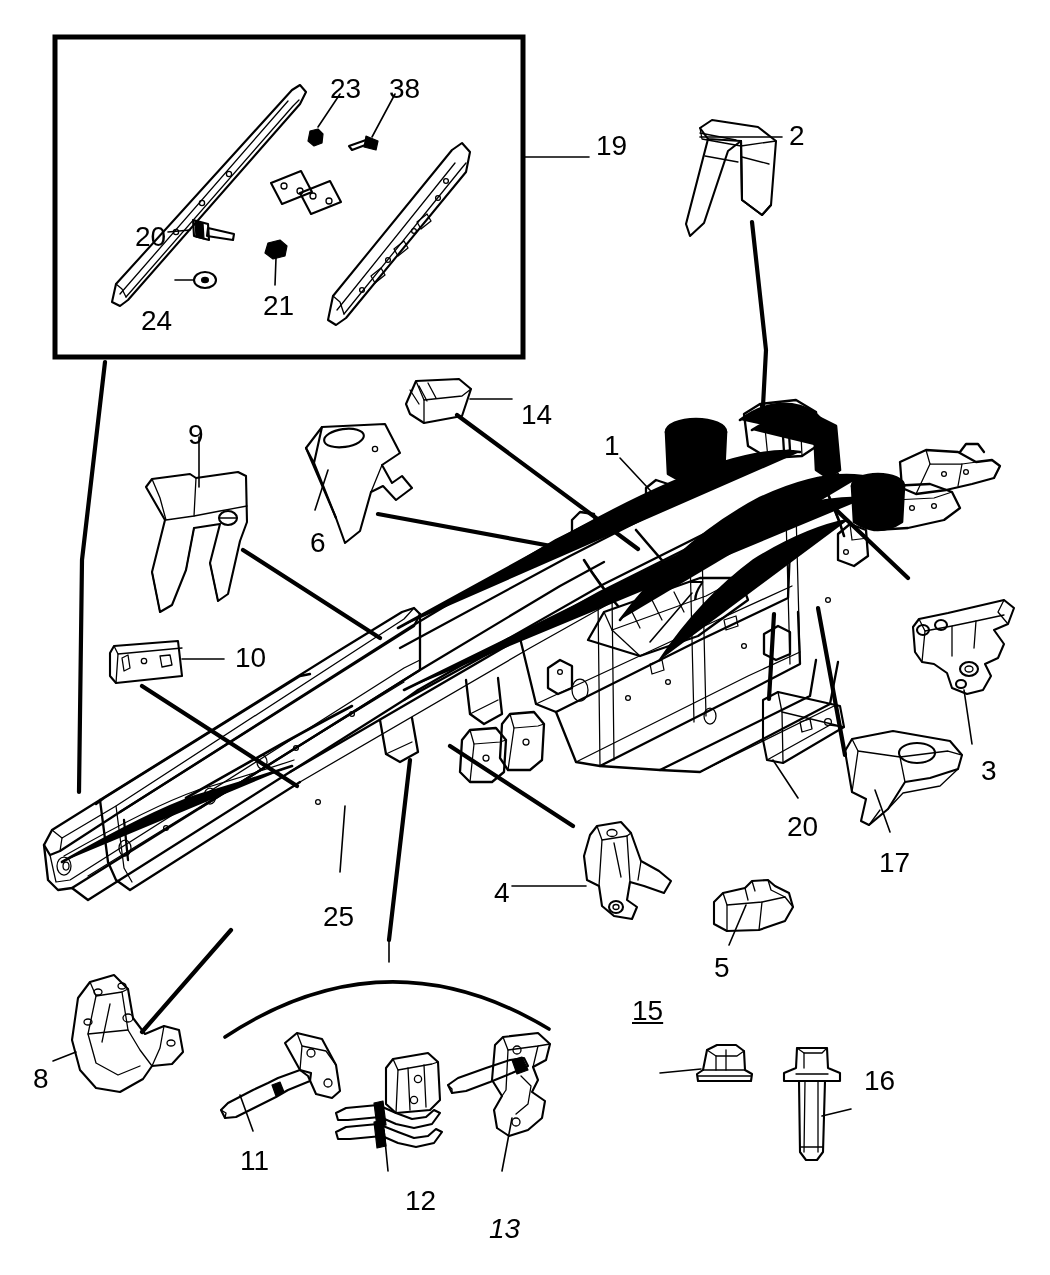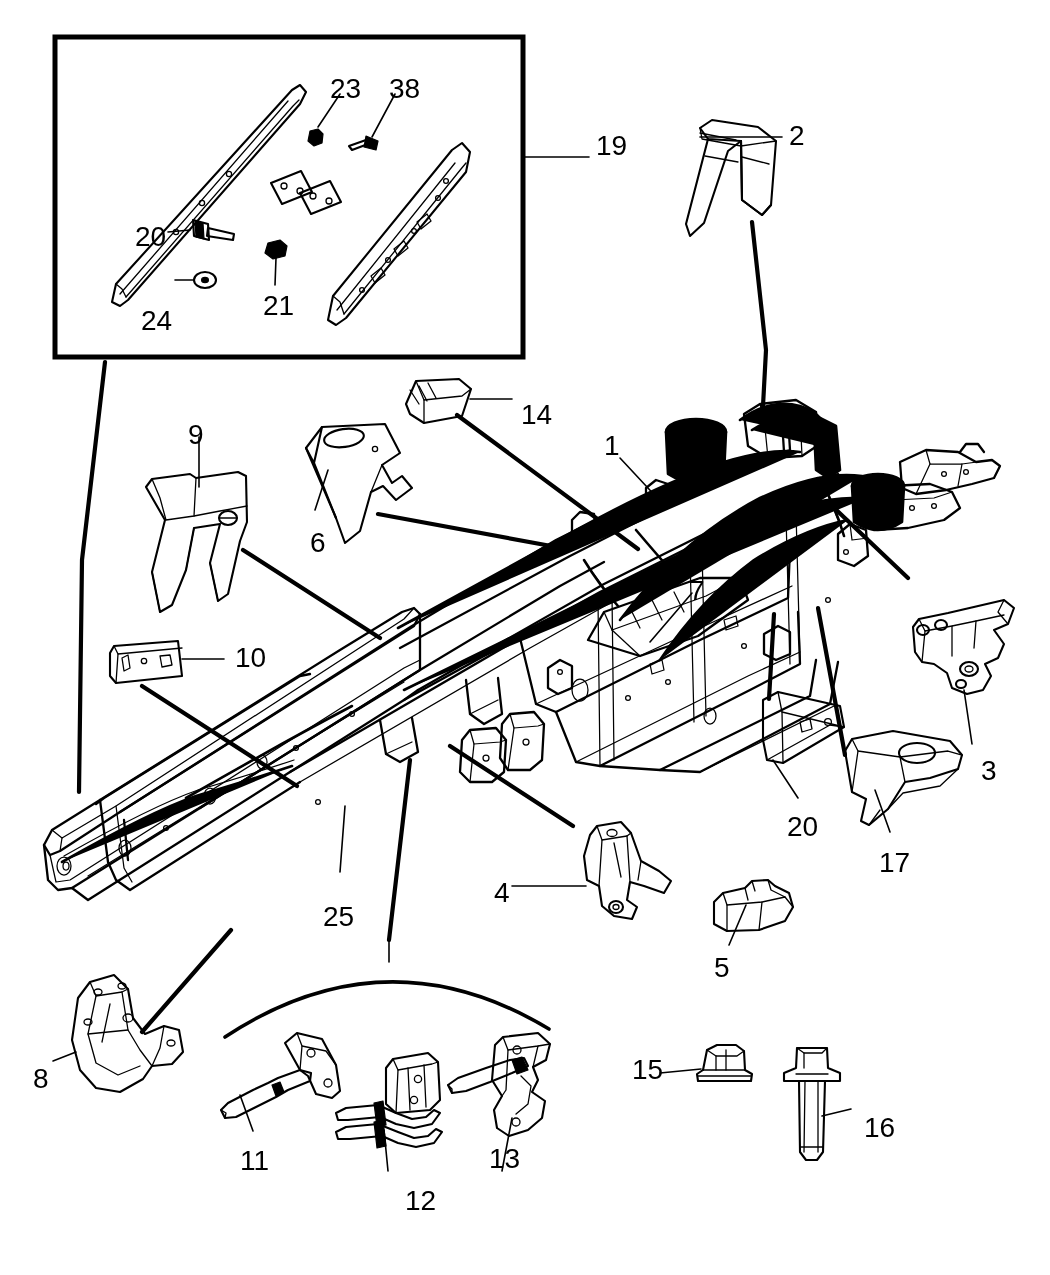--- a/index.html
+++ b/index.html
@@ -546,24 +546,24 @@
 <div class="callout" style="left:981px;top:757px;">3</div>
 <div class="callout" style="left:494px;top:879px;">4</div>
 <div class="callout" style="left:714px;top:954px;">5</div>
 <div class="callout" style="left:310px;top:529px;">6</div>
 <div class="callout" style="left:689px;top:577px;">7</div>
 <div class="callout" style="left:33px;top:1065px;">8</div>
 <div class="callout" style="left:188px;top:421px;">9</div>
 <div class="callout" style="left:235px;top:644px;">10</div>
 <div class="callout" style="left:240px;top:1147px;">11</div>
 <div class="callout" style="left:376px;top:1187px;margin-left:29px;">12</div>
-<div class="callout" style="left:489px;top:1145px;">13</div>
+<div class="callout" style="left:489px;top:1215px;font-style:italic;">13</div>
 <div class="callout" style="left:521px;top:401px;text-align:right;">14</div>
-<div class="callout" style="left:632px;top:1056px;">15</div>
-<div class="callout" style="left:864px;top:1114px;">16</div>
+<div class="callout" style="left:632px;top:997px;text-decoration:underline;">15</div>
+<div class="callout" style="left:864px;top:1067px;">16</div>
 <div class="callout" style="left:879px;top:849px;">17</div>
 <div class="callout" style="left:787px;top:813px;">20</div>
 <div class="callout" style="left:596px;top:132px;">19</div>
 <div class="callout" style="left:135px;top:223px;">20</div>
 <div class="callout" style="left:263px;top:292px;">21</div>
 <div class="callout" style="left:389px;top:75px;">38</div>
 <div class="callout" style="left:330px;top:75px;">23</div>
 <div class="callout" style="left:141px;top:271px;margin-top:36px;">24</div>
 <div class="callout" style="left:323px;top:883px;margin-top:20px;">25</div>
 

